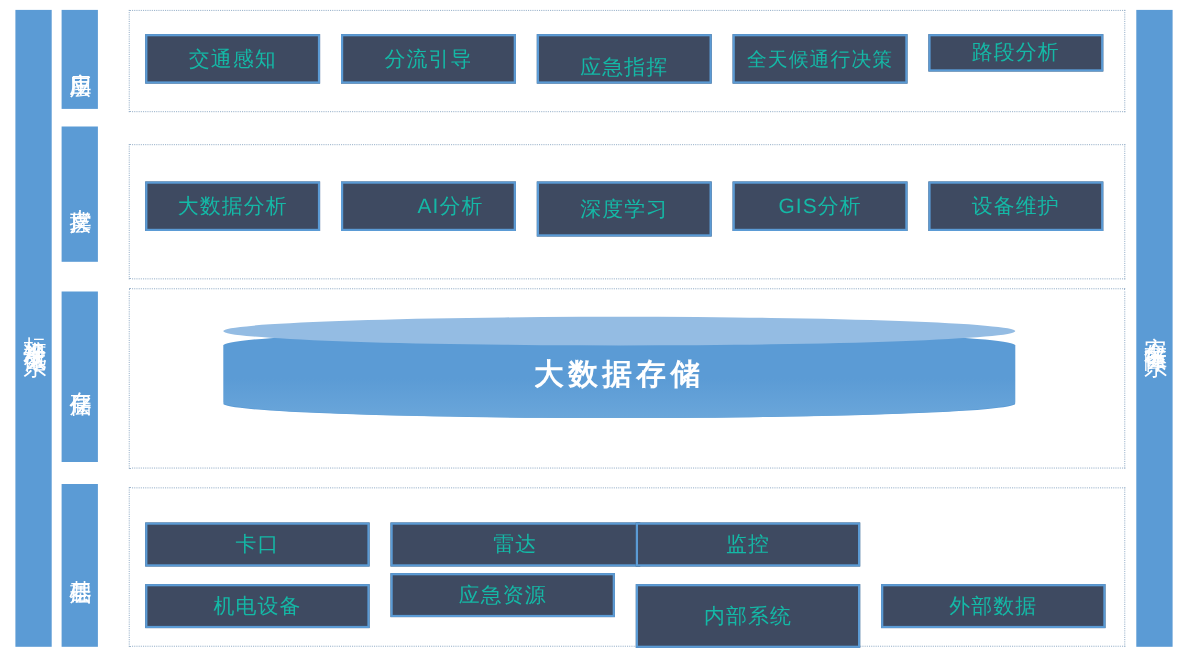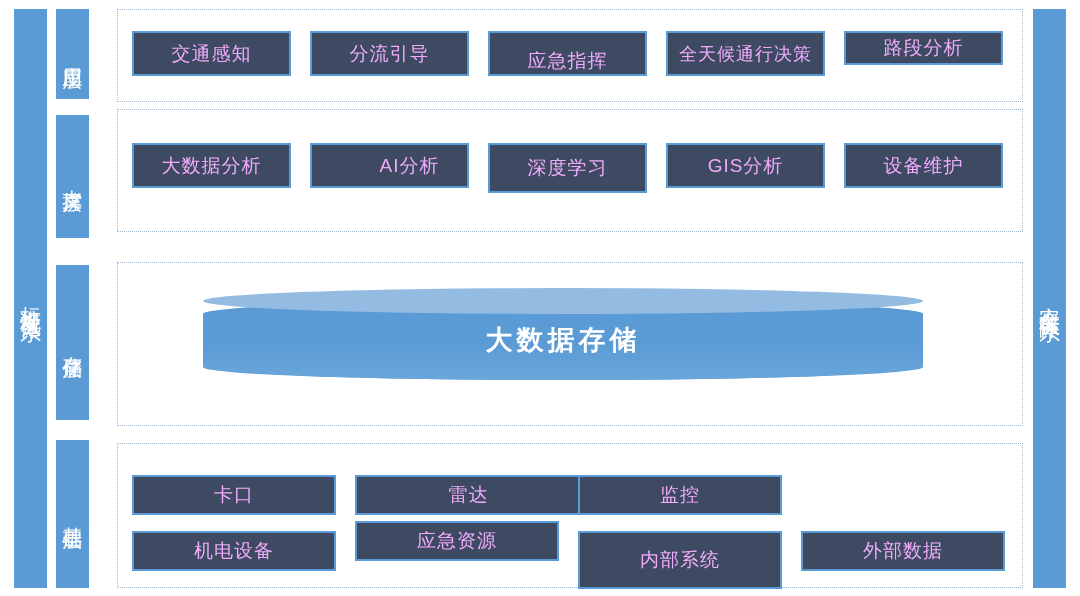--- a/index.html
+++ b/index.html
@@ -73,21 +73,21 @@
     border: 1px dotted #9fb6cd;
     background: #ffffff;
     box-sizing: border-box;
   }
 
   
   .item {
     position: absolute;
     background: #3e4a61;
     border: 2px solid #5b9bd5;
-    color: #f0abfc;
+    color: #14b8a6;
     display: flex;
     align-items: center;
     justify-content: center;
     box-sizing: border-box;
     font-size: 19px;
     letter-spacing: 1px;
     white-space: nowrap;
   }
   .item.small { font-size: 18px; }
 
@@ -172,21 +172,21 @@
       <span>全天候通行决策</span>
     </div>
     <div class="item" style="left:726px;top:21px;width:159px;height:34px;">
       <span>路段分析</span>
     </div>
   </div>
 
   <div class="layer-label" style="top:115px;height:123px;">
     <span class="vtext">支撑层</span>
   </div>
-  <div class="layer-box" style="top:109px;height:123px;text-decoration:underline;">
+  <div class="layer-box" style="top:131px;height:123px;text-decoration:underline;">
     <div class="item" style="left:14px;top:33px;width:159px;height:45px;">
       <span>大数据分析</span>
     </div>
     <div class="item" style="left:192px;top:33px;width:159px;height:45px;padding-left:40px;">
       <span>AI分析</span>
     </div>
     <div class="item" style="left:370px;top:33px;width:159px;height:50px;">
       <span>深度学习</span>
     </div>
     <div class="item" style="left:548px;top:33px;width:159px;height:45px;">

